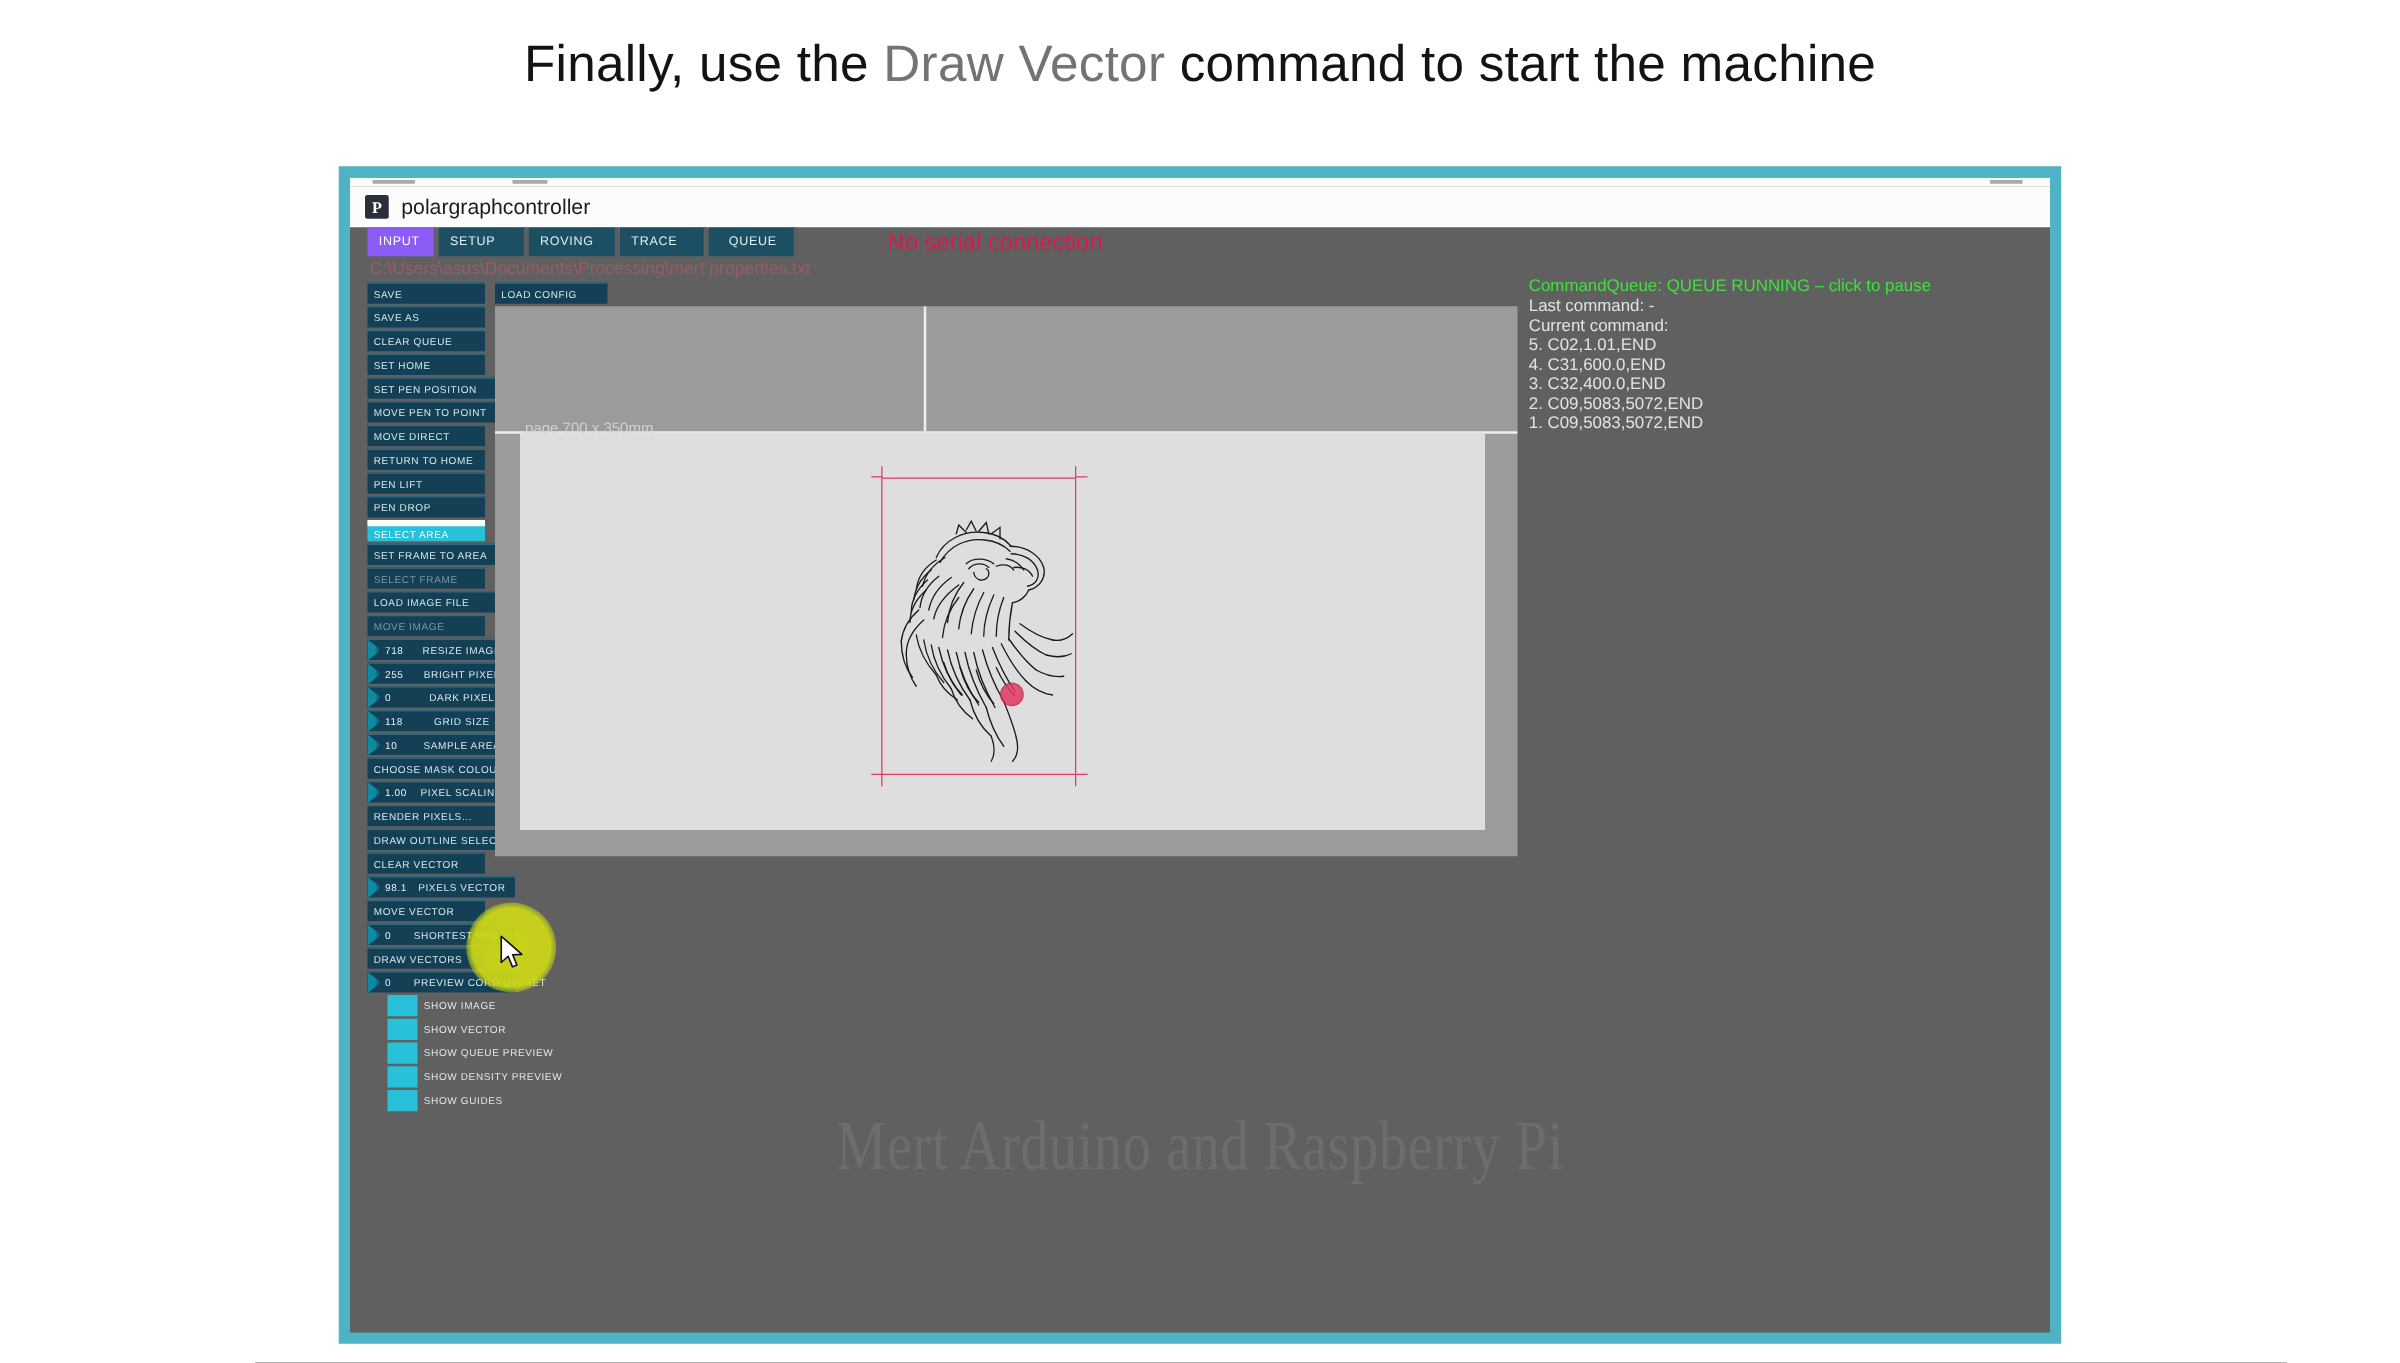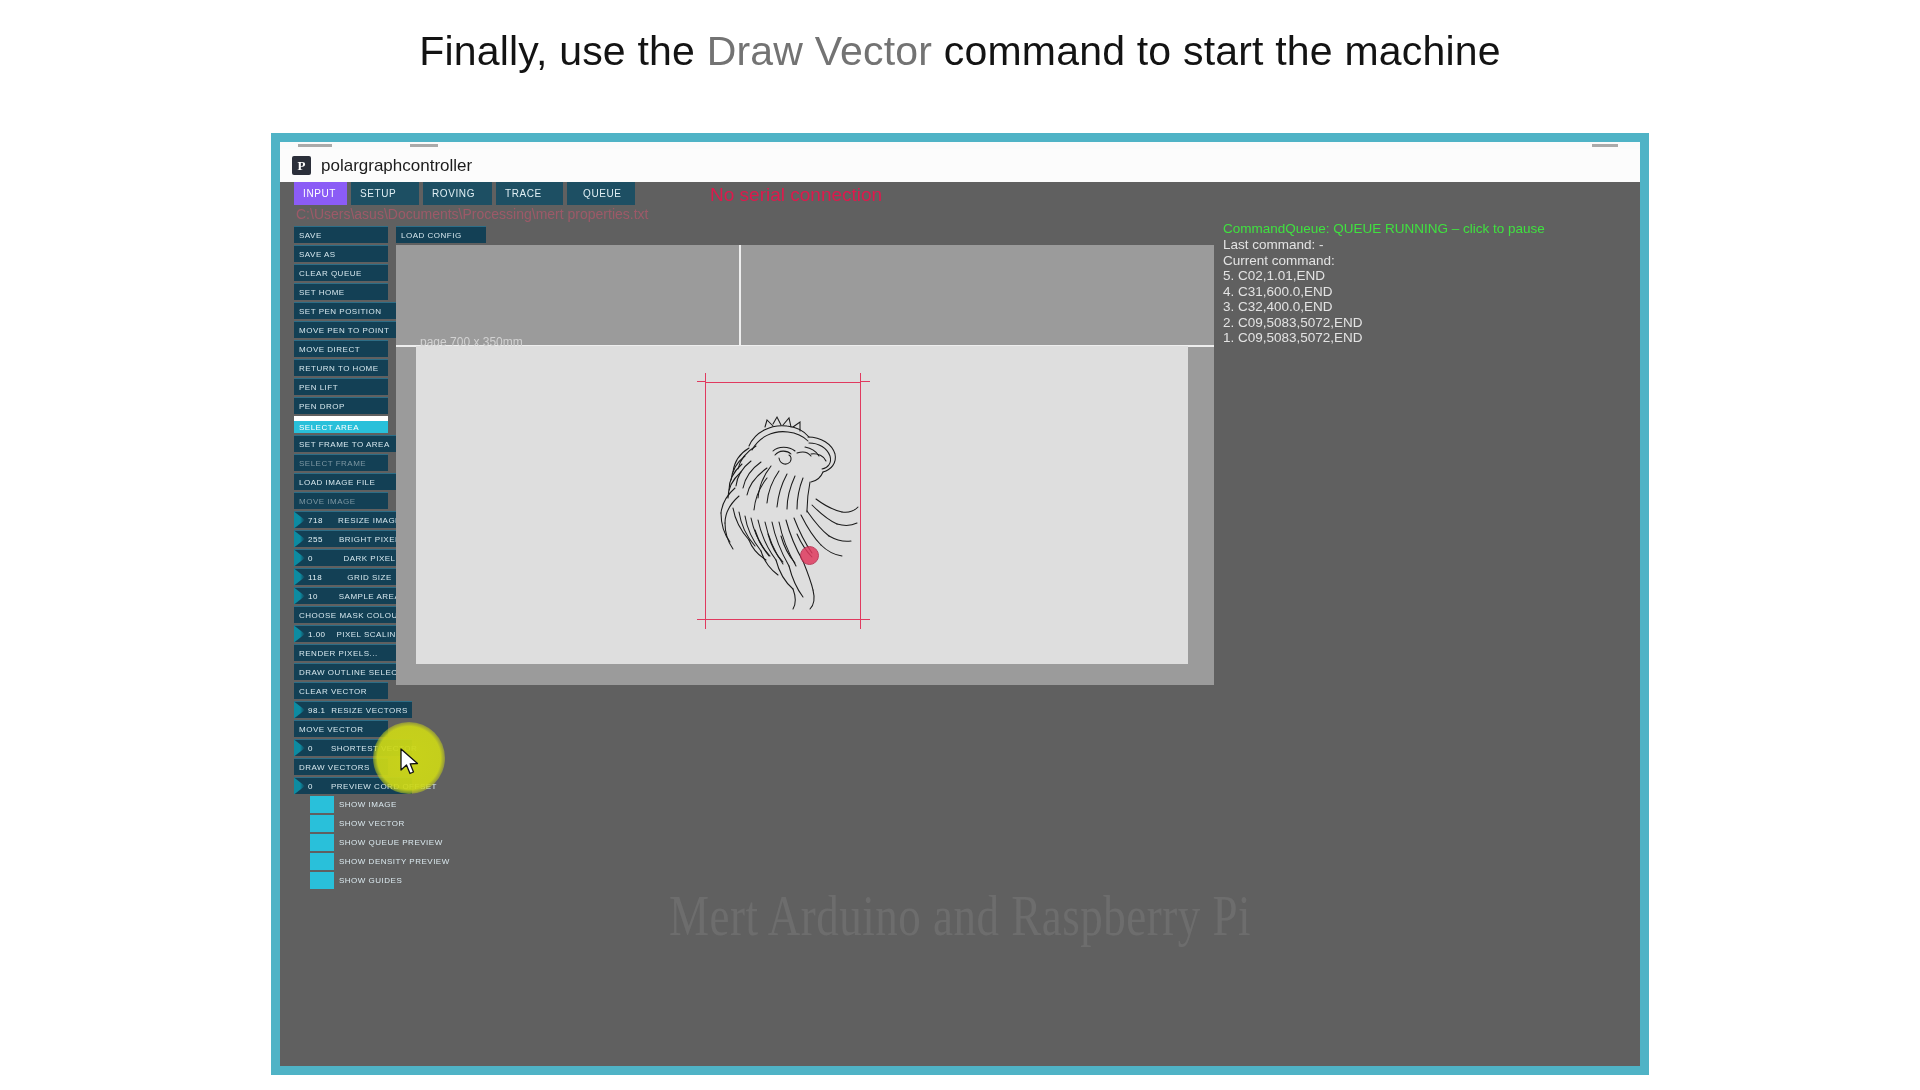--- a/index.html
+++ b/index.html
@@ -303,21 +303,21 @@
           <div class="knob"></div>
           <div class="val">1.00</div>
           <div class="lbl">PIXEL SCALING</div>
         </div>
         <div class="btn wide">RENDER PIXELS...</div>
         <div class="btn wide">DRAW OUTLINE SELECTED</div>
         <div class="btn">CLEAR VECTOR</div>
         <div class="btn slider wide">
           <div class="knob"></div>
           <div class="val">98.1</div>
-          <div class="lbl">RESIZE VECTORS</div>
+          <div class="lbl">PIXELS VECTOR</div>
         </div>
         <div class="btn">MOVE VECTOR</div>
         <div class="btn slider wide">
           <div class="knob"></div>
           <div class="val">0</div>
           <div class="lbl">SHORTEST VECTOR</div>
         </div>
         <div class="btn">DRAW VECTORS</div>
         <div class="btn slider wide">
           <div class="knob"></div>

